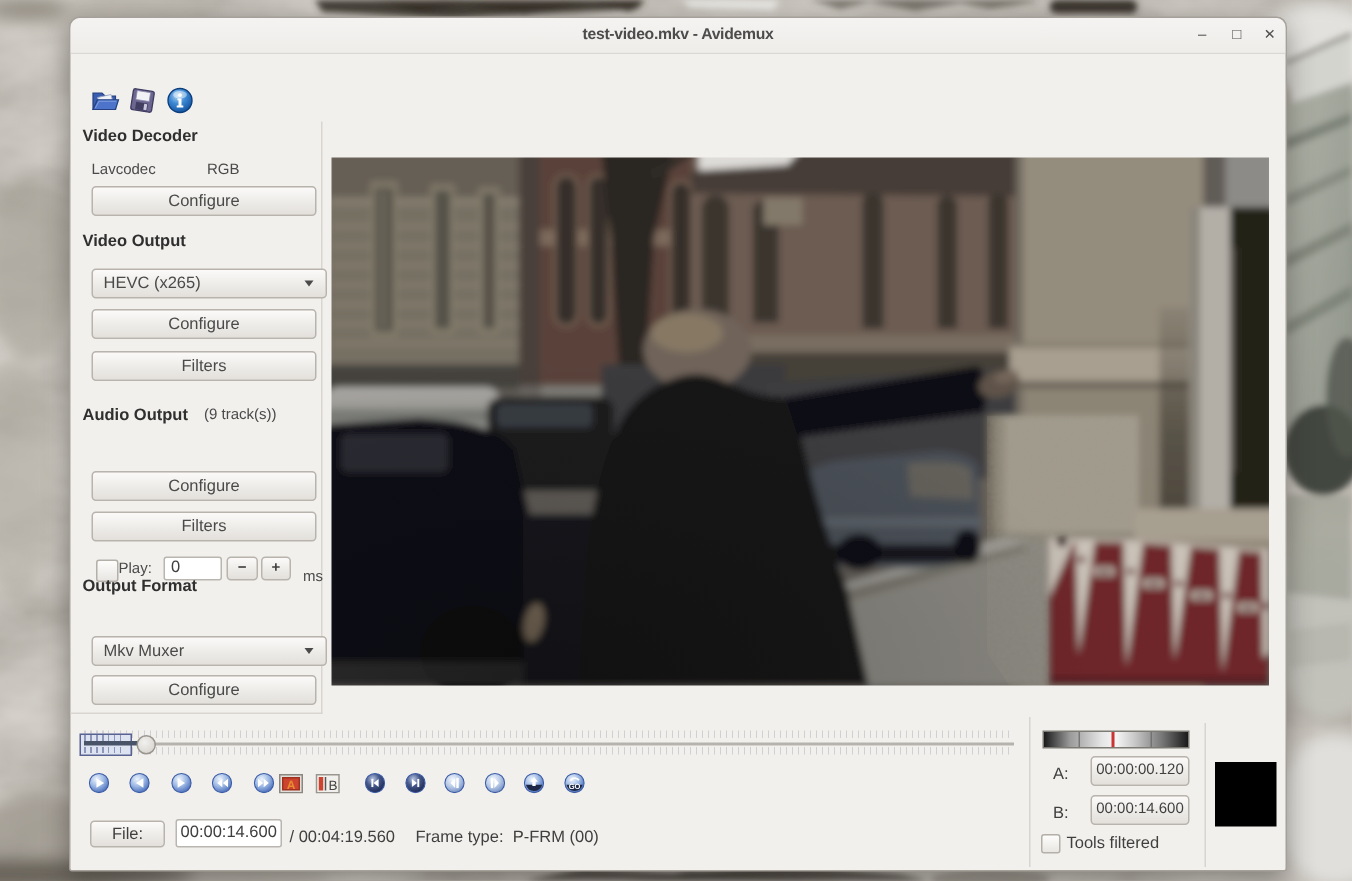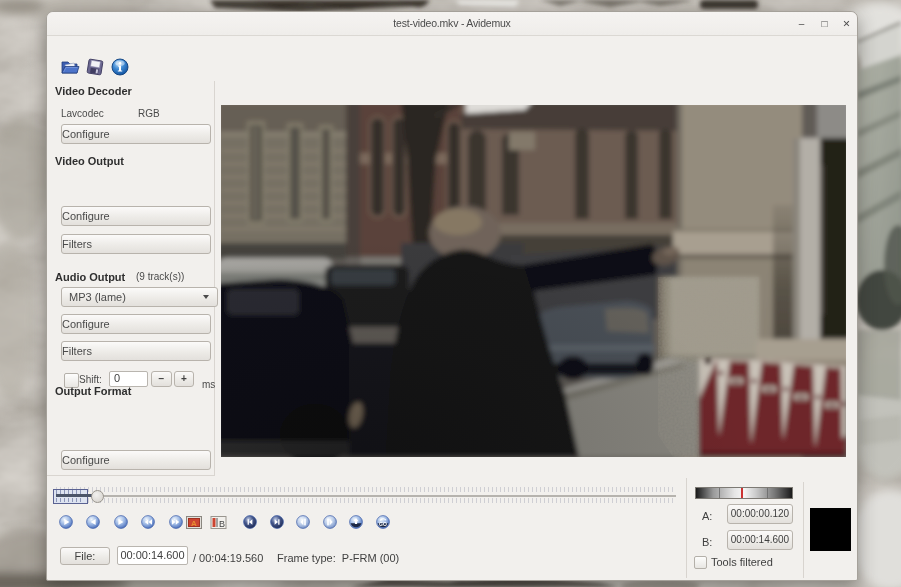--- a/index.html
+++ b/index.html
@@ -1,29 +1,29 @@
 <!DOCTYPE html>
 <html><head><meta charset="utf-8">
 <style>
   html,body{margin:0;padding:0}
   body{width:901px;height:587px;position:relative;overflow:hidden;font-family:"Liberation Sans",sans-serif;background:#c9c4bc}
   .abs{position:absolute}
   #desktop{position:absolute;left:0;top:0;width:901px;height:587px}
   #win{position:absolute;left:46px;top:11px;width:810px;height:568px;background:#f2f0ed;border:1px solid #a5a19a;border-radius:7px 7px 2px 2px;box-shadow:0 6px 18px rgba(40,38,34,.45)}
   #titlebar{position:absolute;left:0;top:0;width:100%;height:23px;border-bottom:1px solid #dbd8d3;border-radius:7px 7px 0 0;background:linear-gradient(#f5f3f1,#efedea)}
-  #title{position:absolute;left:0;top:5px;width:100%;text-align:center;font-size:10.5px;letter-spacing:-0.2px;font-weight:normal;color:#4c4c4c}
+  #title{position:absolute;left:0;top:5px;width:100%;text-align:center;font-size:10.5px;letter-spacing:-0.2px;font-weight:bold;color:#4c4c4c}
   .winbtn{position:absolute;top:4px;width:17px;height:15px;color:#4f4f4f;font-size:10px;text-align:center;line-height:15px}
   #menubar{position:absolute;left:0;top:24px;width:100%;height:18px;font-size:11px;color:#3c3c3c}
   .mi{position:absolute;top:3px}
   #toolbar{position:absolute;left:0;top:42px;width:100%;height:39px}
   
   #panel{position:absolute;left:0;top:69px;width:167px;height:394px;border-right:1px solid #d9d5d0;border-bottom:1px solid #d9d5d0}
   .plabel{position:absolute;left:8px;font-size:11px;font-weight:bold;color:#2f2f2f}
   .ptext{position:absolute;font-size:10px;color:#4a4a4a}
-  .btn{position:absolute;left:14px;width:148px;height:18px;background:linear-gradient(#fbfaf9,#eceae6 60%,#e3e0dc);border:1px solid #b8b3ac;border-radius:3px;font-size:11px;color:#4a4a4a;line-height:18px}
+  .btn{position:absolute;left:14px;width:148px;height:18px;background:linear-gradient(#fbfaf9,#eceae6 60%,#e3e0dc);border:1px solid #b8b3ac;border-radius:3px;font-size:11px;color:#4a4a4a;text-align:center;line-height:18px}
   .combo{text-align:left;padding-left:7px}
   .arr{position:absolute;right:8px;top:7px;width:0;height:0;border-left:3.5px solid transparent;border-right:3.5px solid transparent;border-top:4px solid #4a4a4a}
   
   .field{background:linear-gradient(#fbfaf9,#eceae6 60%,#e3e0dc);border:1px solid #b8b3ac;border-radius:3px;font-size:10px;color:#3f3f3f;text-align:center}
   .white{background:#fff;border:1px solid #b9b5af;border-radius:2px;font-size:11px;color:#3f3f3f;text-align:center}
   .stext{font-size:11px;color:#3f3f3f}
   .cb{background:linear-gradient(#fdfdfc,#e8e6e2);border:1px solid #b4b0a9;border-radius:2px}
 </style></head>
 <body>
 <svg width="0" height="0" style="position:absolute">
@@ -139,34 +139,35 @@
       <circle cx="9" cy="5.4" r="1.3" fill="#fff"></circle>
       <path d="M7.3,7.6 L10,7.6 L10,12.4 L11.2,12.4 L11.2,13.6 L6.8,13.6 L6.8,12.4 L8,12.4 L8,8.8 L7.3,8.8 Z" fill="#fff"></path>
     </svg>
   </div>
   <div id="panel">
     <div class="plabel" style="top:4px">Video Decoder</div>
     <div class="ptext" style="left:14px;top:27px">Lavcodec</div>
     <div class="ptext" style="left:91px;top:27px">RGB</div>
     <div class="btn" style="top:43px">Configure</div>
     <div class="plabel" style="top:74px">Video Output</div>
+    <div class="btn combo" style="top:98px">HEVC (x265)<span class="arr"></span></div>
     <div class="btn" style="top:125px">Configure</div>
     <div class="btn" style="top:153px">Filters</div>
     <div class="plabel" style="top:190px">Audio Output</div>
     <div class="ptext" style="left:89px;top:190px">(9 track(s))</div>
-    <div class="btn combo" style="top:206px">MP3 (lame)<span class="arr"></span></div>
     <div class="btn" style="top:233px">Configure</div>
     <div class="btn" style="top:260px">Filters</div>
     <div class="cb" style="position:absolute;left:17px;top:292px;width:13px;height:13px"></div>
-    <div class="ptext" style="left:32px;top:293px">Shift:</div>
+    <div class="ptext" style="left:32px;top:293px">Play:</div>
     <div class="white" style="position:absolute;left:62px;top:290px;width:33px;height:14px;text-align:left;padding-left:4px">0</div>
     <div class="field" style="position:absolute;left:104px;top:290px;width:19px;height:14px;line-height:13px;font-weight:bold">−</div>
     <div class="field" style="position:absolute;left:127px;top:290px;width:18px;height:14px;line-height:13px;font-weight:bold">+</div>
     <div class="ptext" style="left:155px;top:298px">ms</div>
     <div class="plabel" style="top:304px">Output Format</div>
+    <div class="btn combo" style="top:343px">Mkv Muxer<span class="arr"></span></div>
     <div class="btn" style="top:369px">Configure</div>
   </div>
   <svg id="video" class="abs" style="left:174px;top:93px" width="625" height="352" viewBox="0 0 625 352">
   <defs>
     <filter id="blurV" x="-3%" y="-3%" width="106%" height="106%">
           <feGaussianBlur stdDeviation="2.5"></feGaussianBlur>
         </filter>
     <filter id="spk" x="-5%" y="-5%" width="110%" height="110%">
           <feTurbulence type="fractalNoise" baseFrequency="0.5" numOctaves="2" seed="7"></feTurbulence>
       <feColorMatrix type="matrix" values="0 0 0 0 0.36  0 0 0 0 0.335  0 0 0 0 0.28  0 0 0 0.7 0"></feColorMatrix>

